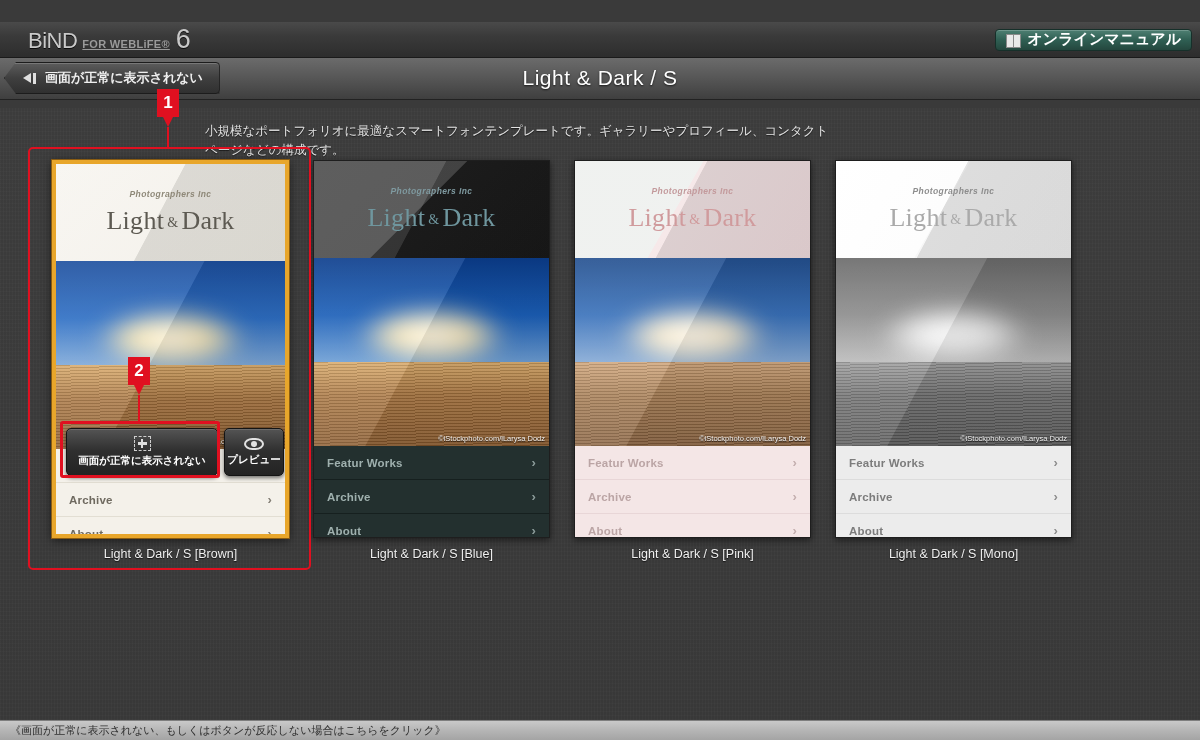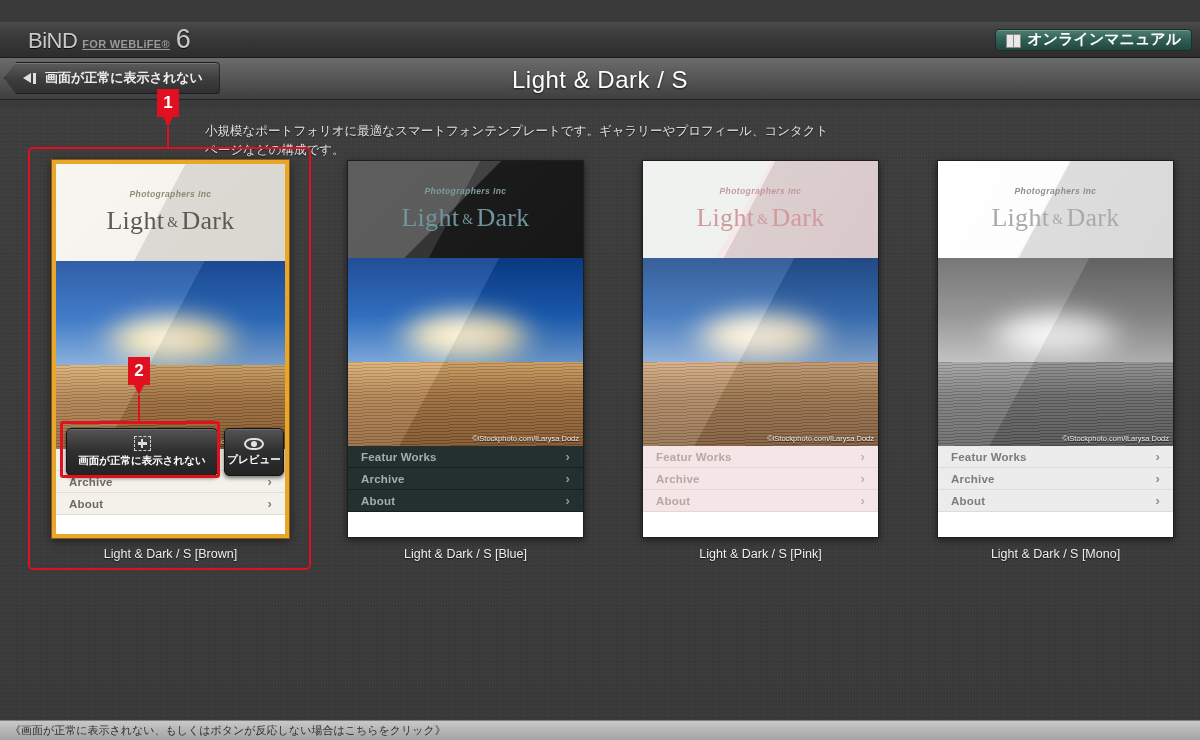--- a/index.html
+++ b/index.html
@@ -103,42 +103,42 @@
     content: ""; position: absolute; left: 0; top: 0;
     border-top: 5.5px solid transparent; border-bottom: 5.5px solid transparent;
     border-right: 8px solid #e0e0e0;
   }
   .back-arrow::after {
     content: ""; position: absolute; right: 0; top: 0; width: 3px; height: 11px;
     background: #e0e0e0;
   }
   .page-title {
     position: absolute; left: 0; right: 0; top: 8px; text-align: center;
-    font-size: 24px; color: #fff; letter-spacing: .5px;
+    font-size: 21px; color: #fff; letter-spacing: .5px;
     text-shadow: 0 1px 2px rgba(0,0,0,.7);
   }
 
   
   .canvas {
     position: absolute; top: 108px; left: 0; width: 1200px; height: 620px;
     background:
       repeating-linear-gradient(90deg, rgba(255,255,255,.018) 0 1px, rgba(0,0,0,0) 1px 3px),
       repeating-linear-gradient(0deg, rgba(255,255,255,.014) 0 1px, rgba(0,0,0,0) 1px 4px),
       linear-gradient(180deg, #3c3c3c 0%, #383838 100%);
   }
   .desc {
     position: absolute; left: 205px; top: 14px; width: 630px;
     font-size: 12.5px; line-height: 1.55; color: #e2e2e2;
     text-shadow: 0 1px 1px rgba(0,0,0,.6);
   }
 
   
   .grid {
     position: absolute; left: 0; top: 52px; width: 1200px;
-    display: flex; justify-content: flex-start; padding-left: 52px; gap: 58px;
+    display: flex; justify-content: flex-start; padding-left: 52px; gap: 24px;
   }
   .card { width: 237px; position: relative; }
   .phone {
     width: 237px; height: 378px; overflow: hidden; position: relative;
     background: #fff; border: 1px solid #1e1e1e;
     box-shadow: 0 2px 7px rgba(0,0,0,.55);
   }
   .card.selected .phone {
     border: 4px solid #e8a62b;
     box-shadow: 0 0 0 1px #8a5c12, 0 2px 9px rgba(0,0,0,.6);
@@ -185,21 +185,21 @@
     background: linear-gradient(118deg, rgba(255,255,255,.09) 0%, rgba(255,255,255,.09) 45%, rgba(0,0,0,.08) 45.3%, rgba(0,0,0,.08) 100%);
   }
   .credit {
     position: absolute; right: 4px; bottom: 3px; z-index: 5;
     font-size: 7.5px; color: rgba(255,255,255,.92);
     text-shadow: 0 1px 1px rgba(0,0,0,.8);
     white-space: nowrap;
   }
   .menu { position: relative; }
   .menu-row {
-    height: 22px; display: flex; align-items: center; padding: 0 13px;
+    height: 34px; display: flex; align-items: center; padding: 0 13px;
     font-size: 11.5px; font-weight: bold; letter-spacing: .2px;
     justify-content: space-between;
   }
   .chev {
     font-size: 13px; font-weight: bold; line-height: 1; opacity: .85;
   }
 
   
   .v-brown .phone-head { background: linear-gradient(135deg,#f7f5f0 0%, #f2efe7 100%); }
   .v-brown .ph-sub { color: #8e8878; }

